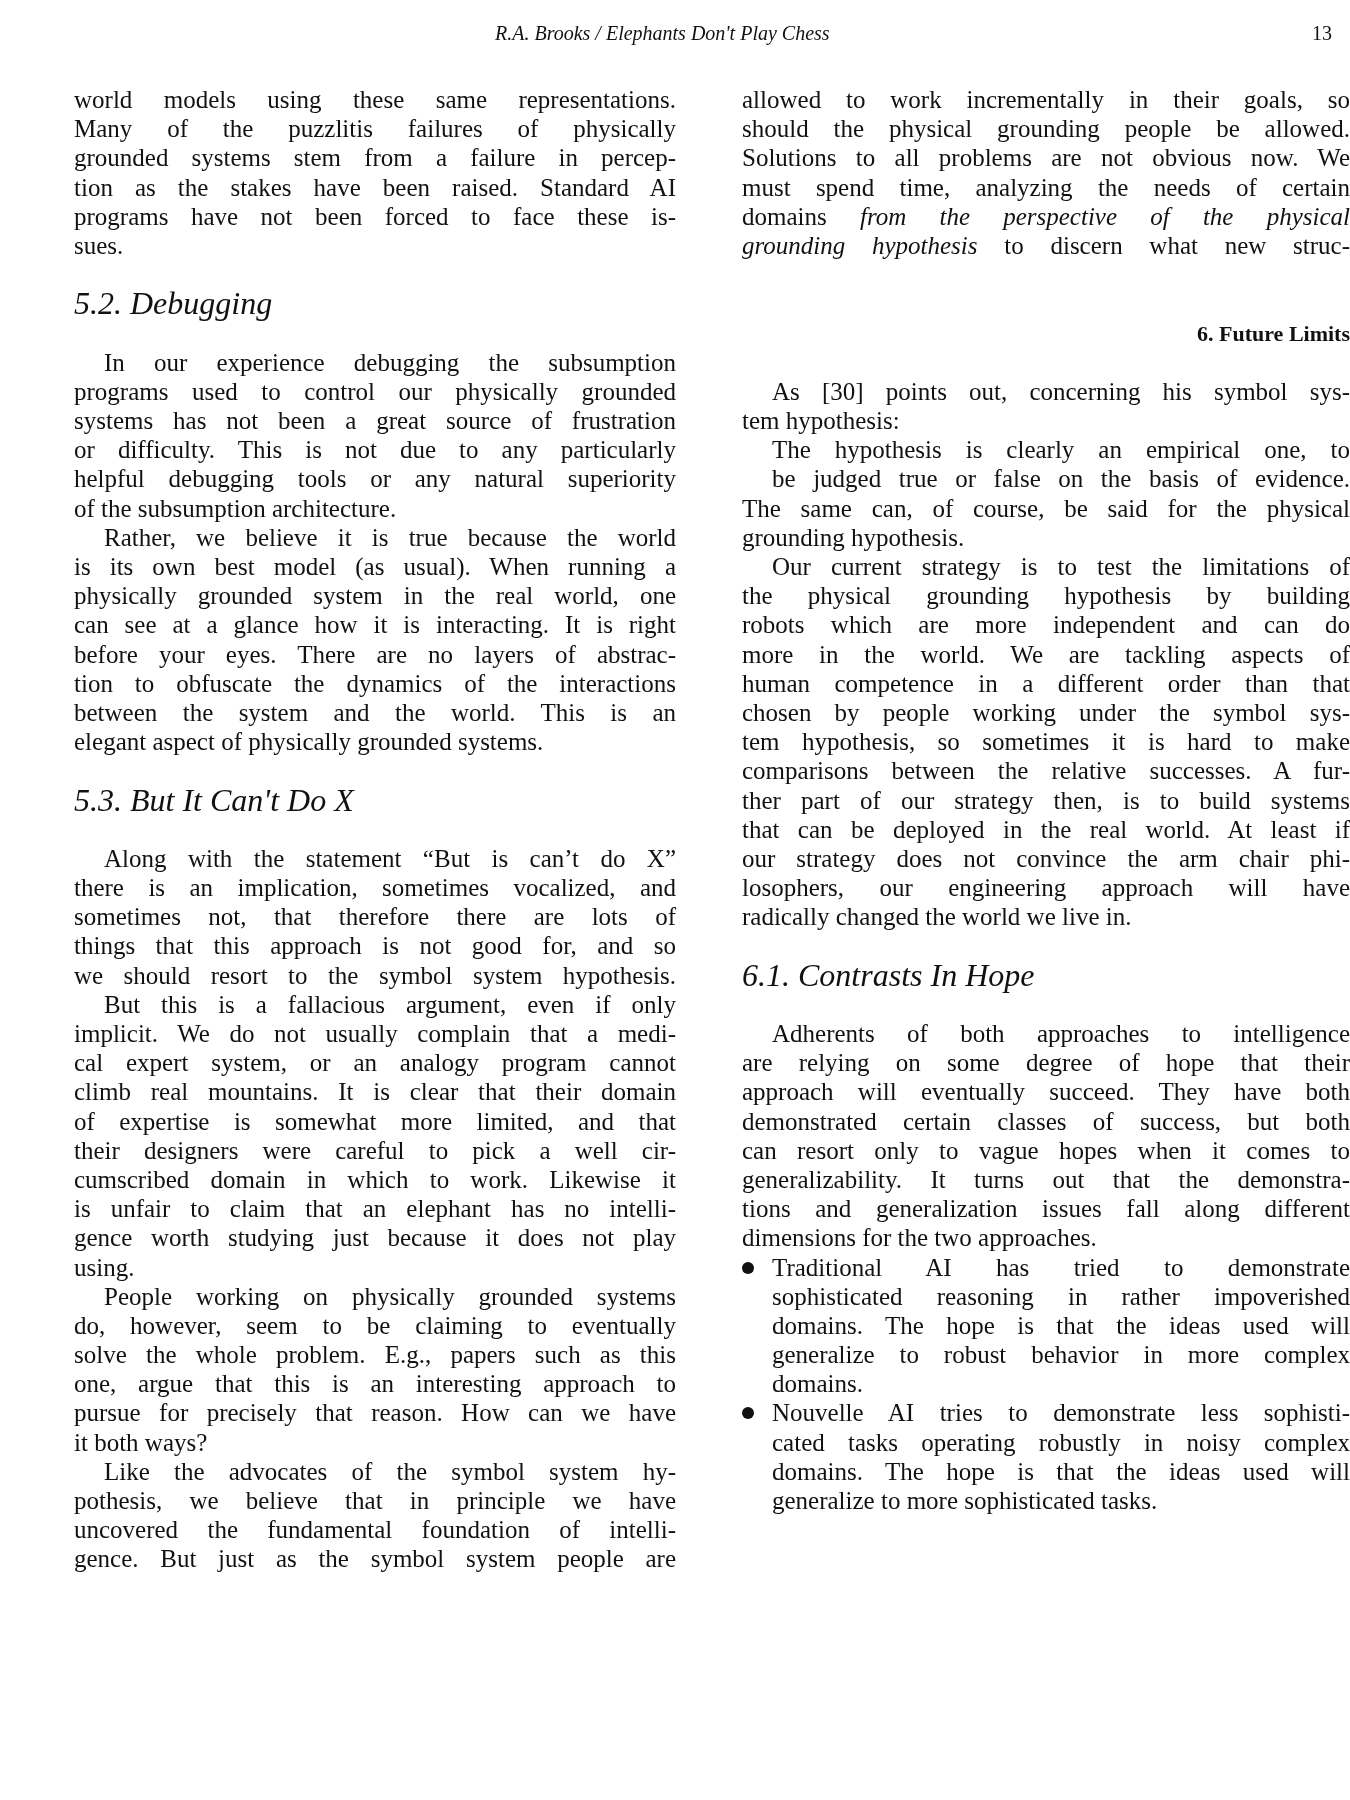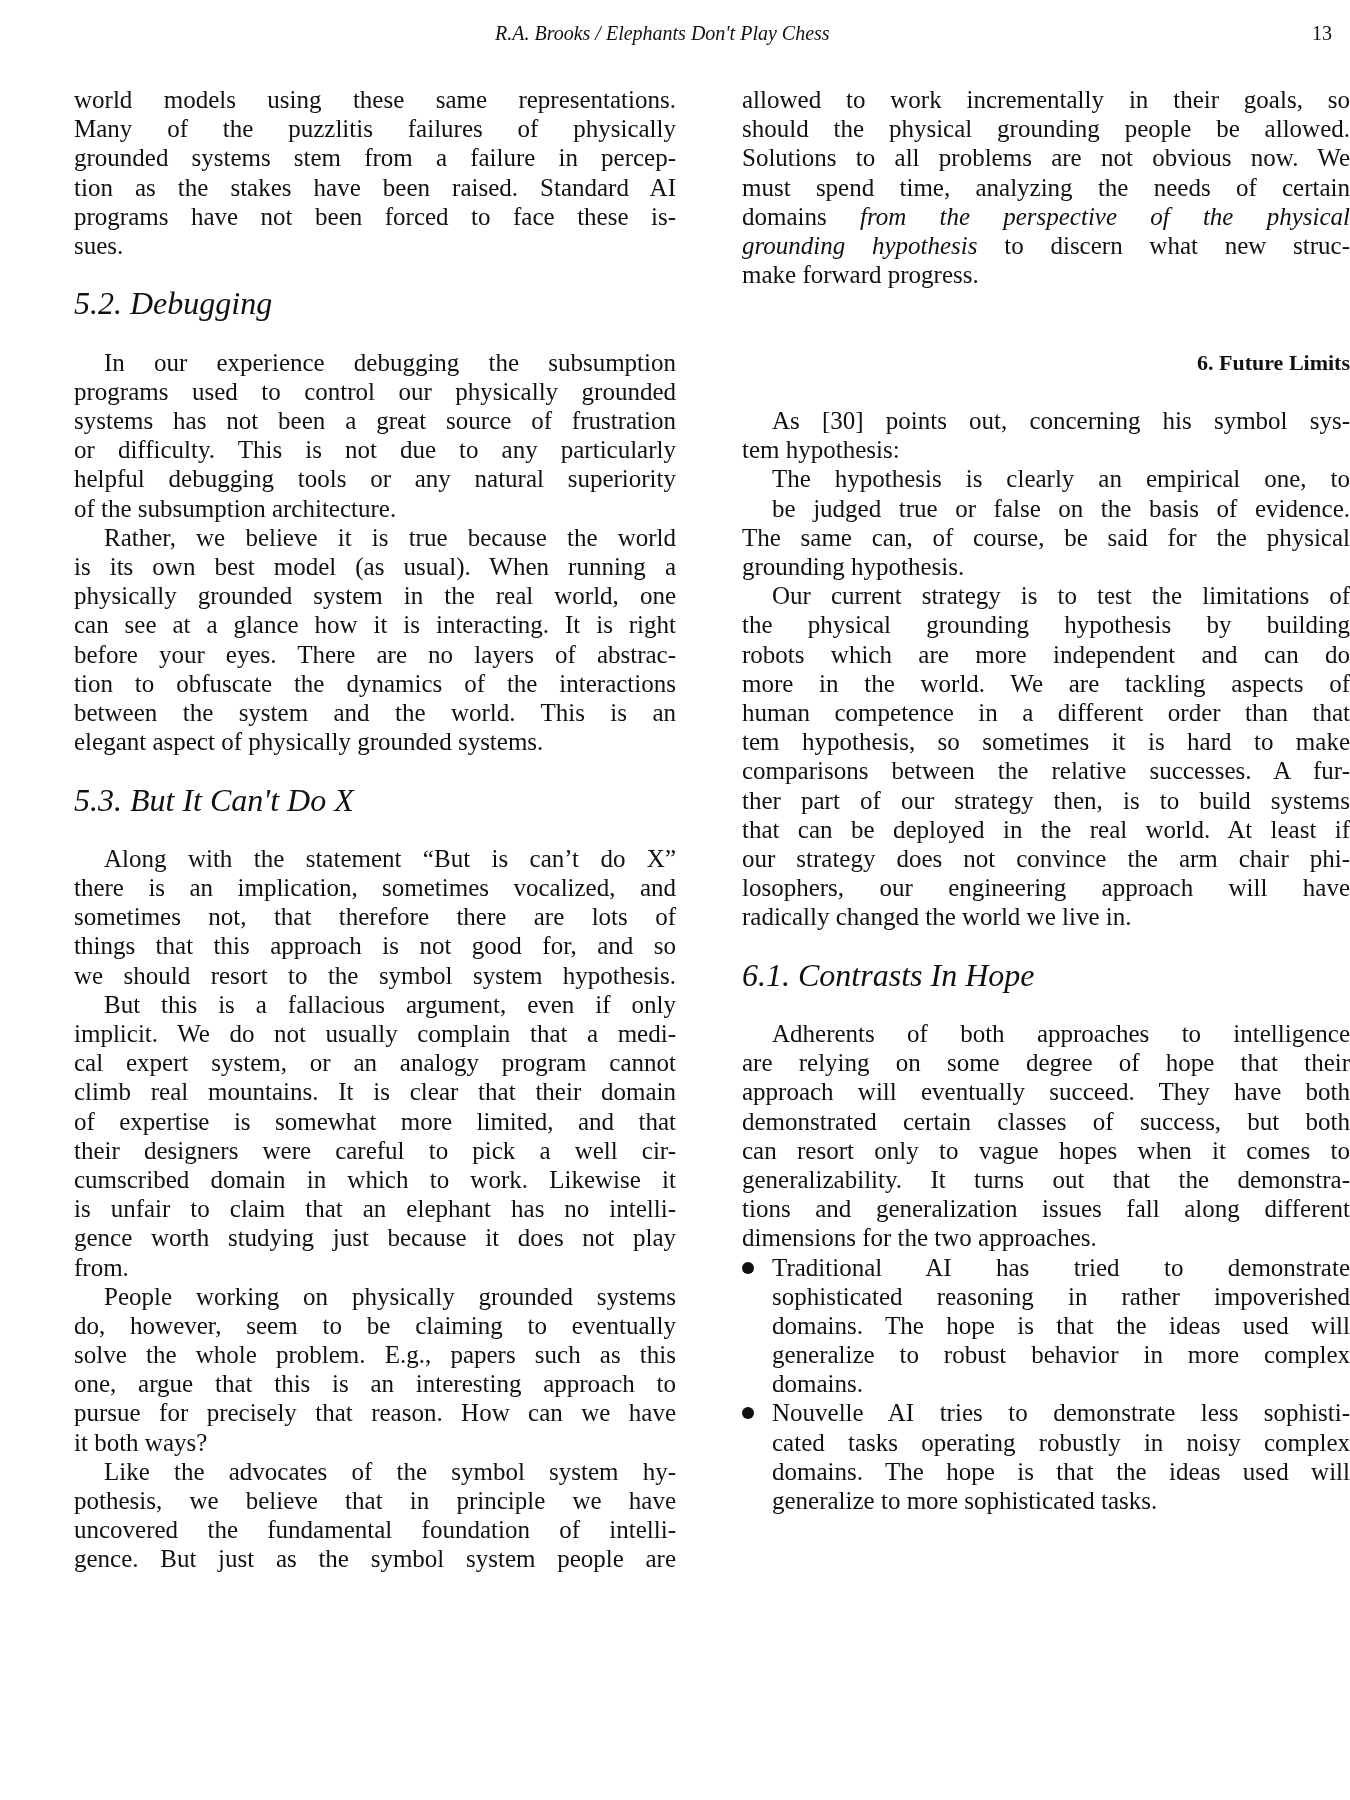--- a/index.html
+++ b/index.html
@@ -76,21 +76,21 @@
   <div>
     <span class="line indent">But this is a fallacious argument, even if only</span>
     <span class="line">implicit. We do not usually complain that a medi-</span>
     <span class="line">cal expert system, or an analogy program cannot</span>
     <span class="line">climb real mountains. It is clear that their domain</span>
     <span class="line">of expertise is somewhat more limited, and that</span>
     <span class="line">their designers were careful to pick a well cir-</span>
     <span class="line">cumscribed domain in which to work. Likewise it</span>
     <span class="line">is unfair to claim that an elephant has no intelli-</span>
     <span class="line">gence worth studying just because it does not play</span>
-    <span class="line last">from.</span>
+    <span class="line last">using.</span>
   </div>
   <div>
     <span class="line indent">People working on physically grounded systems</span>
     <span class="line">do, however, seem to be claiming to eventually</span>
     <span class="line">solve the whole problem. E.g., papers such as this</span>
     <span class="line">one, argue that this is an interesting approach to</span>
     <span class="line">pursue for precisely that reason. How can we have</span>
     <span class="line last">it both ways?</span>
   </div>
   <div>
@@ -102,21 +102,20 @@
 </div>
 
 <div class="col col-right">
   <div>
     <span class="line">allowed to work incrementally in their goals, so</span>
     <span class="line">should the physical grounding people be allowed.</span>
     <span class="line">Solutions to all problems are not obvious now. We</span>
     <span class="line">must spend time, analyzing the needs of certain</span>
     <span class="line"><span>domains</span> <em>from the perspective of the physical</em></span>
     <span class="line"><em>grounding hypothesis</em> <span>to discern what new struc-</span></span>
-    <span class="line last">make forward progress.</span>
   </div>
   <span class="gap"></span>
   <span class="gap"></span>
   <span class="h-bold">6. Future Limits</span>
   <span class="gap"></span>
 
   <div>
     <span class="line indent">As [30] points out, concerning his symbol sys-</span>
     <span class="line last">tem hypothesis:</span>
   </div>
@@ -127,20 +126,21 @@
   <div>
     <span class="line">The same can, of course, be said for the physical</span>
     <span class="line last">grounding hypothesis.</span>
   </div>
   <div>
     <span class="line indent">Our current strategy is to test the limitations of</span>
     <span class="line">the physical grounding hypothesis by building</span>
     <span class="line">robots which are more independent and can do</span>
     <span class="line">more in the world. We are tackling aspects of</span>
     <span class="line">human competence in a different order than that</span>
+    <span class="line">chosen by people working under the symbol sys-</span>
     <span class="line">tem hypothesis, so sometimes it is hard to make</span>
     <span class="line">comparisons between the relative successes. A fur-</span>
     <span class="line">ther part of our strategy then, is to build systems</span>
     <span class="line">that can be deployed in the real world. At least if</span>
     <span class="line">our strategy does not convince the arm chair phi-</span>
     <span class="line">losophers, our engineering approach will have</span>
     <span class="line last">radically changed the world we live in.</span>
   </div>
   <span class="gap"></span>
   <span class="h-italic">6.1. Contrasts In Hope</span>

